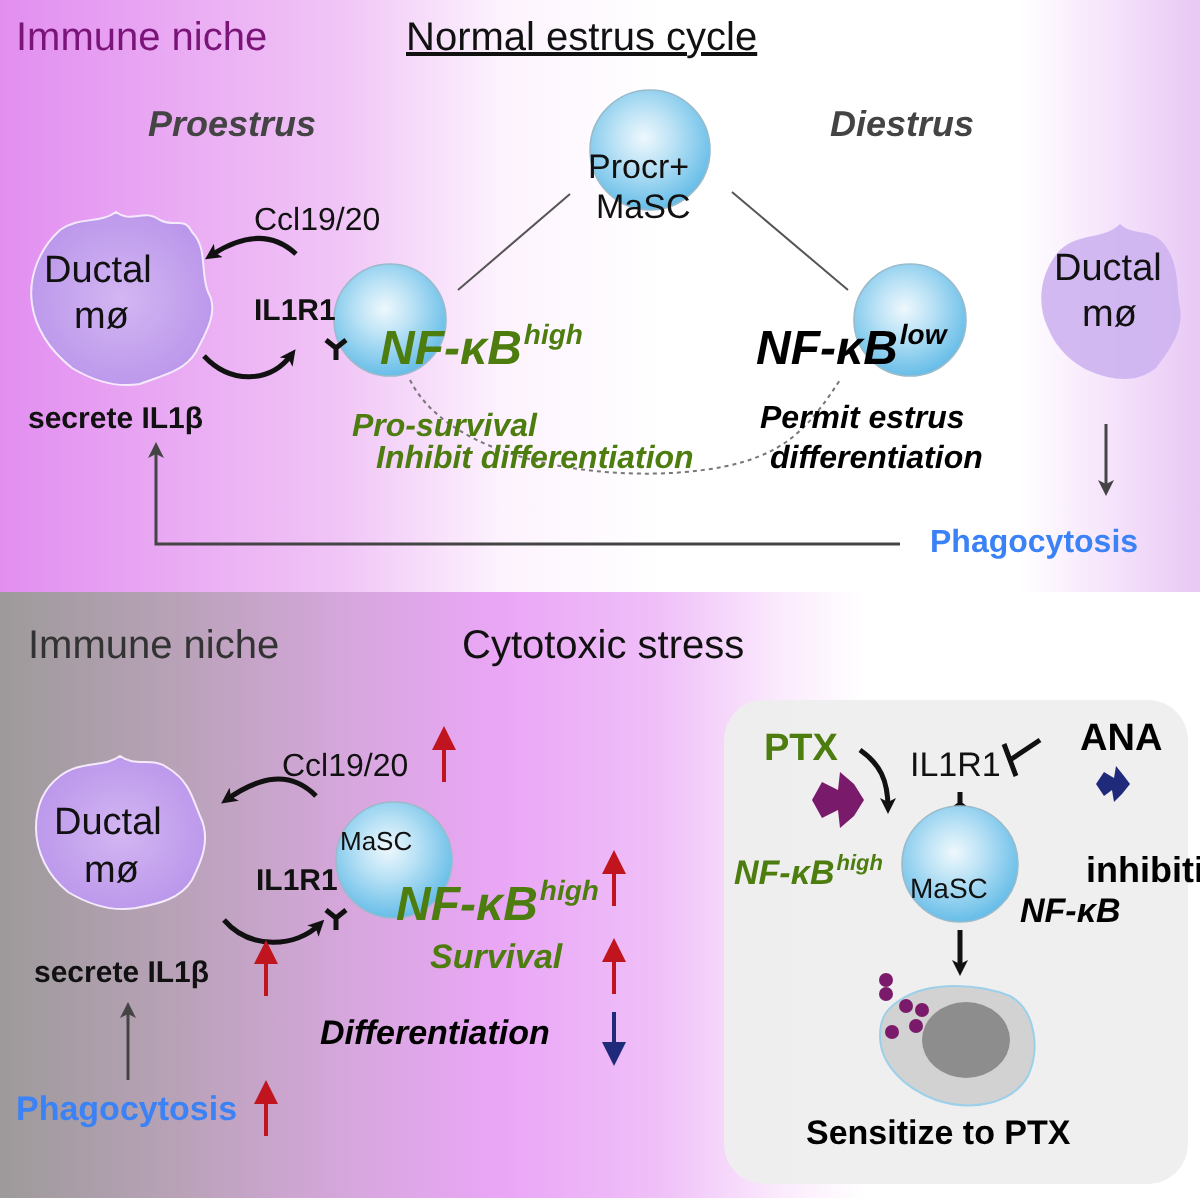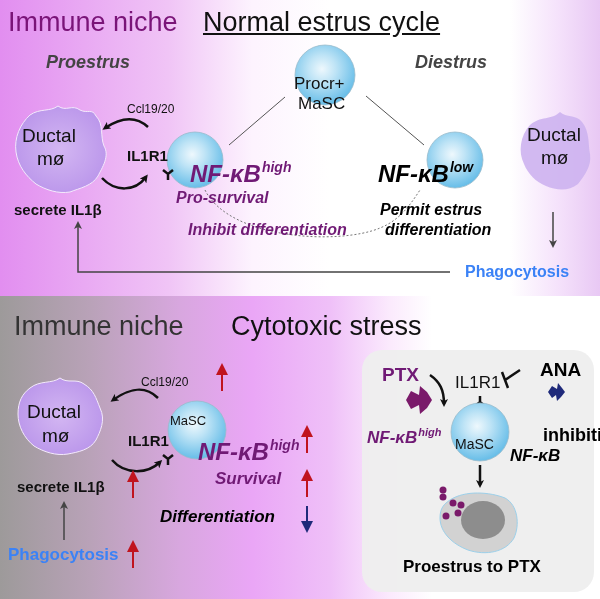--- a/index.html
+++ b/index.html
@@ -1,27 +1,27 @@
 <!DOCTYPE html>
 <html><head>
 <meta charset="utf-8">
 <style>
   html,body{margin:0;padding:0;}
   body{width:600px;height:599px;position:relative;overflow:hidden;font-family:"Liberation Sans",sans-serif;background:#fff;}
   .panel{position:absolute;left:0;width:600px;}
   #top-panel{top:0;height:296px;background:linear-gradient(to right,#e28ef0 0%,#f0c4f6 28%,#fdf3fe 42%,#ffffff 55%,#ffffff 85%,#f5e2fb 93%,#e8c8f4 100%);}
   #bottom-panel{top:296px;height:303px;background:linear-gradient(to right,#9d9a9a 0%,#b9a2b8 15%,#d8a7df 30%,#eaa6f6 42%,#efc0f8 55%,#fbeafd 65%,#ffffff 72%);}
   .t{position:absolute;white-space:nowrap;line-height:1;}
-  .title{font-size:27px;}
+  .title{font-size:20px;}
   .phase{font-size:18px;font-style:italic;font-weight:bold;color:#444;}
-  .lbl{font-size:12px;color:#111;}
+  .lbl{font-size:16px;color:#111;}
   .blbl{font-size:15px;font-weight:bold;color:#111;}
   .nf{font-style:italic;font-weight:bold;font-size:24px;}
   .nf sup{font-size:14px;vertical-align:10px;margin-left:1px;}
-  .purple{color:#701a75;}
+  .purple{color:#4d7c0f;}
   .navy{color:#000000;}
   .grayt{color:#3b82f6;}
   .ital{font-style:italic;font-weight:bold;font-size:16px;line-height:20px;}
   svg.overlay{position:absolute;left:0;top:0;}
   #cyto-box{position:absolute;left:362px;top:350px;width:232px;height:242px;background:#eeeeee;border-radius:20px;opacity:0.95;}
 </style>
 </head>
 <body>
 
 <div class="panel" id="top-panel"></div>
@@ -125,34 +125,34 @@
       <circle cx="443" cy="497" r="3.5"></circle>
       <circle cx="453" cy="503" r="3.5"></circle>
     <circle cx="461" cy="505" r="3.5"></circle>
       <circle cx="446" cy="516" r="3.5"></circle>
       <circle cx="458" cy="513" r="3.5"></circle>
   </g>
 </svg>
 
 <div class="t title" style="left:8px;top:9px;color:#7a1478;">Immune niche</div>
 <div class="t title" style="left:203px;top:9px;color:#111;text-decoration:underline;">Normal estrus cycle</div>
-<div class="t phase" style="left:46px;top:53px;">Proestrus</div>
+<div class="t phase" style="left:74px;top:53px;">Proestrus</div>
 <div class="t phase" style="left:415px;top:53px;">Diestrus</div>
 <div class="t lbl" style="left:294px;top:75px;font-size:17px;text-align:center;">Procr+</div>
 <div class="t lbl" style="left:298px;top:95px;font-size:17px;">MaSC</div>
 <div class="t lbl" style="left:22px;top:126px;font-size:19px;">Ductal</div>
 <div class="t lbl" style="left:37px;top:149px;font-size:19px;">mø</div>
 <div class="t lbl" style="left:527px;top:125px;font-size:19px;">Ductal</div>
 <div class="t lbl" style="left:541px;top:148px;font-size:19px;">mø</div>
 <div class="t lbl" style="left:127px;top:103px;">Ccl19/20</div>
 <div class="t blbl" style="left:127px;top:148px;">IL1R1</div>
 <div class="t blbl" style="left:14px;top:202px;">secrete IL1β</div>
 <div class="t nf purple" style="left:190px;top:160px;"><span>NF-κB</span><sup>high</sup></div>
 <div class="t nf navy" style="left:378px;top:160px;"><span>NF-κB</span><sup>low</sup></div>
-<div class="t ital purple" style="left:176px;top:188px;text-align:center;">Pro-survival</div>
+<div class="t ital purple" style="left:176px;top:204px;text-align:center;">Pro-survival</div>
 <div class="t ital purple" style="left:188px;top:220px;">Inhibit differentiation</div>
 <div class="t ital navy" style="left:380px;top:200px;">Permit estrus</div>
 <div class="t ital navy" style="left:385px;top:220px;">differentiation</div>
 <div class="t blbl grayt" style="left:465px;top:264px;font-size:16px;">Phagocytosis</div>
 
 <div class="t title" style="left:14px;top:313px;color:#333;">Immune niche</div>
 <div class="t title" style="left:231px;top:313px;color:#111;">Cytotoxic stress</div>
 <div class="t lbl" style="left:27px;top:402px;font-size:19px;">Ductal</div>
 <div class="t lbl" style="left:42px;top:426px;font-size:19px;">mø</div>
 <div class="t lbl" style="left:141px;top:376px;">Ccl19/20</div>
@@ -164,13 +164,13 @@
 <div class="t ital navy" style="left:160px;top:507px;font-size:17px;">Differentiation</div>
 <div class="t blbl grayt" style="left:8px;top:546px;font-size:17px;">Phagocytosis</div>
 
 <div class="t purple" style="left:382px;top:365px;font-size:19px;font-weight:bold;">PTX</div>
 <div class="t navy" style="left:540px;top:360px;font-size:19px;font-weight:bold;">ANA</div>
 <div class="t lbl" style="left:455px;top:374px;font-size:17px;">IL1R1</div>
 <div class="t nf purple" style="left:367px;top:427px;font-size:17px;"><span>NF-κB</span><sup style="font-size:11px;vertical-align:7px;">high</sup></div>
 <div class="t lbl" style="left:455px;top:437px;font-size:14px;">MaSC</div>
 <div class="t navy" style="left:510px;top:426px;font-size:18px;font-weight:bold;padding-left:33px;">inhibiting</div>
 <div class="t navy" style="left:510px;top:447px;font-size:17px;font-weight:bold;font-style:italic;">NF-κB</div>
-<div class="t navy" style="left:403px;top:558px;font-size:17px;font-weight:bold;">Proestrus to PTX</div>
+<div class="t navy" style="left:403px;top:558px;font-size:17px;font-weight:bold;">Sensitize to PTX</div>
 
 </body></html>

